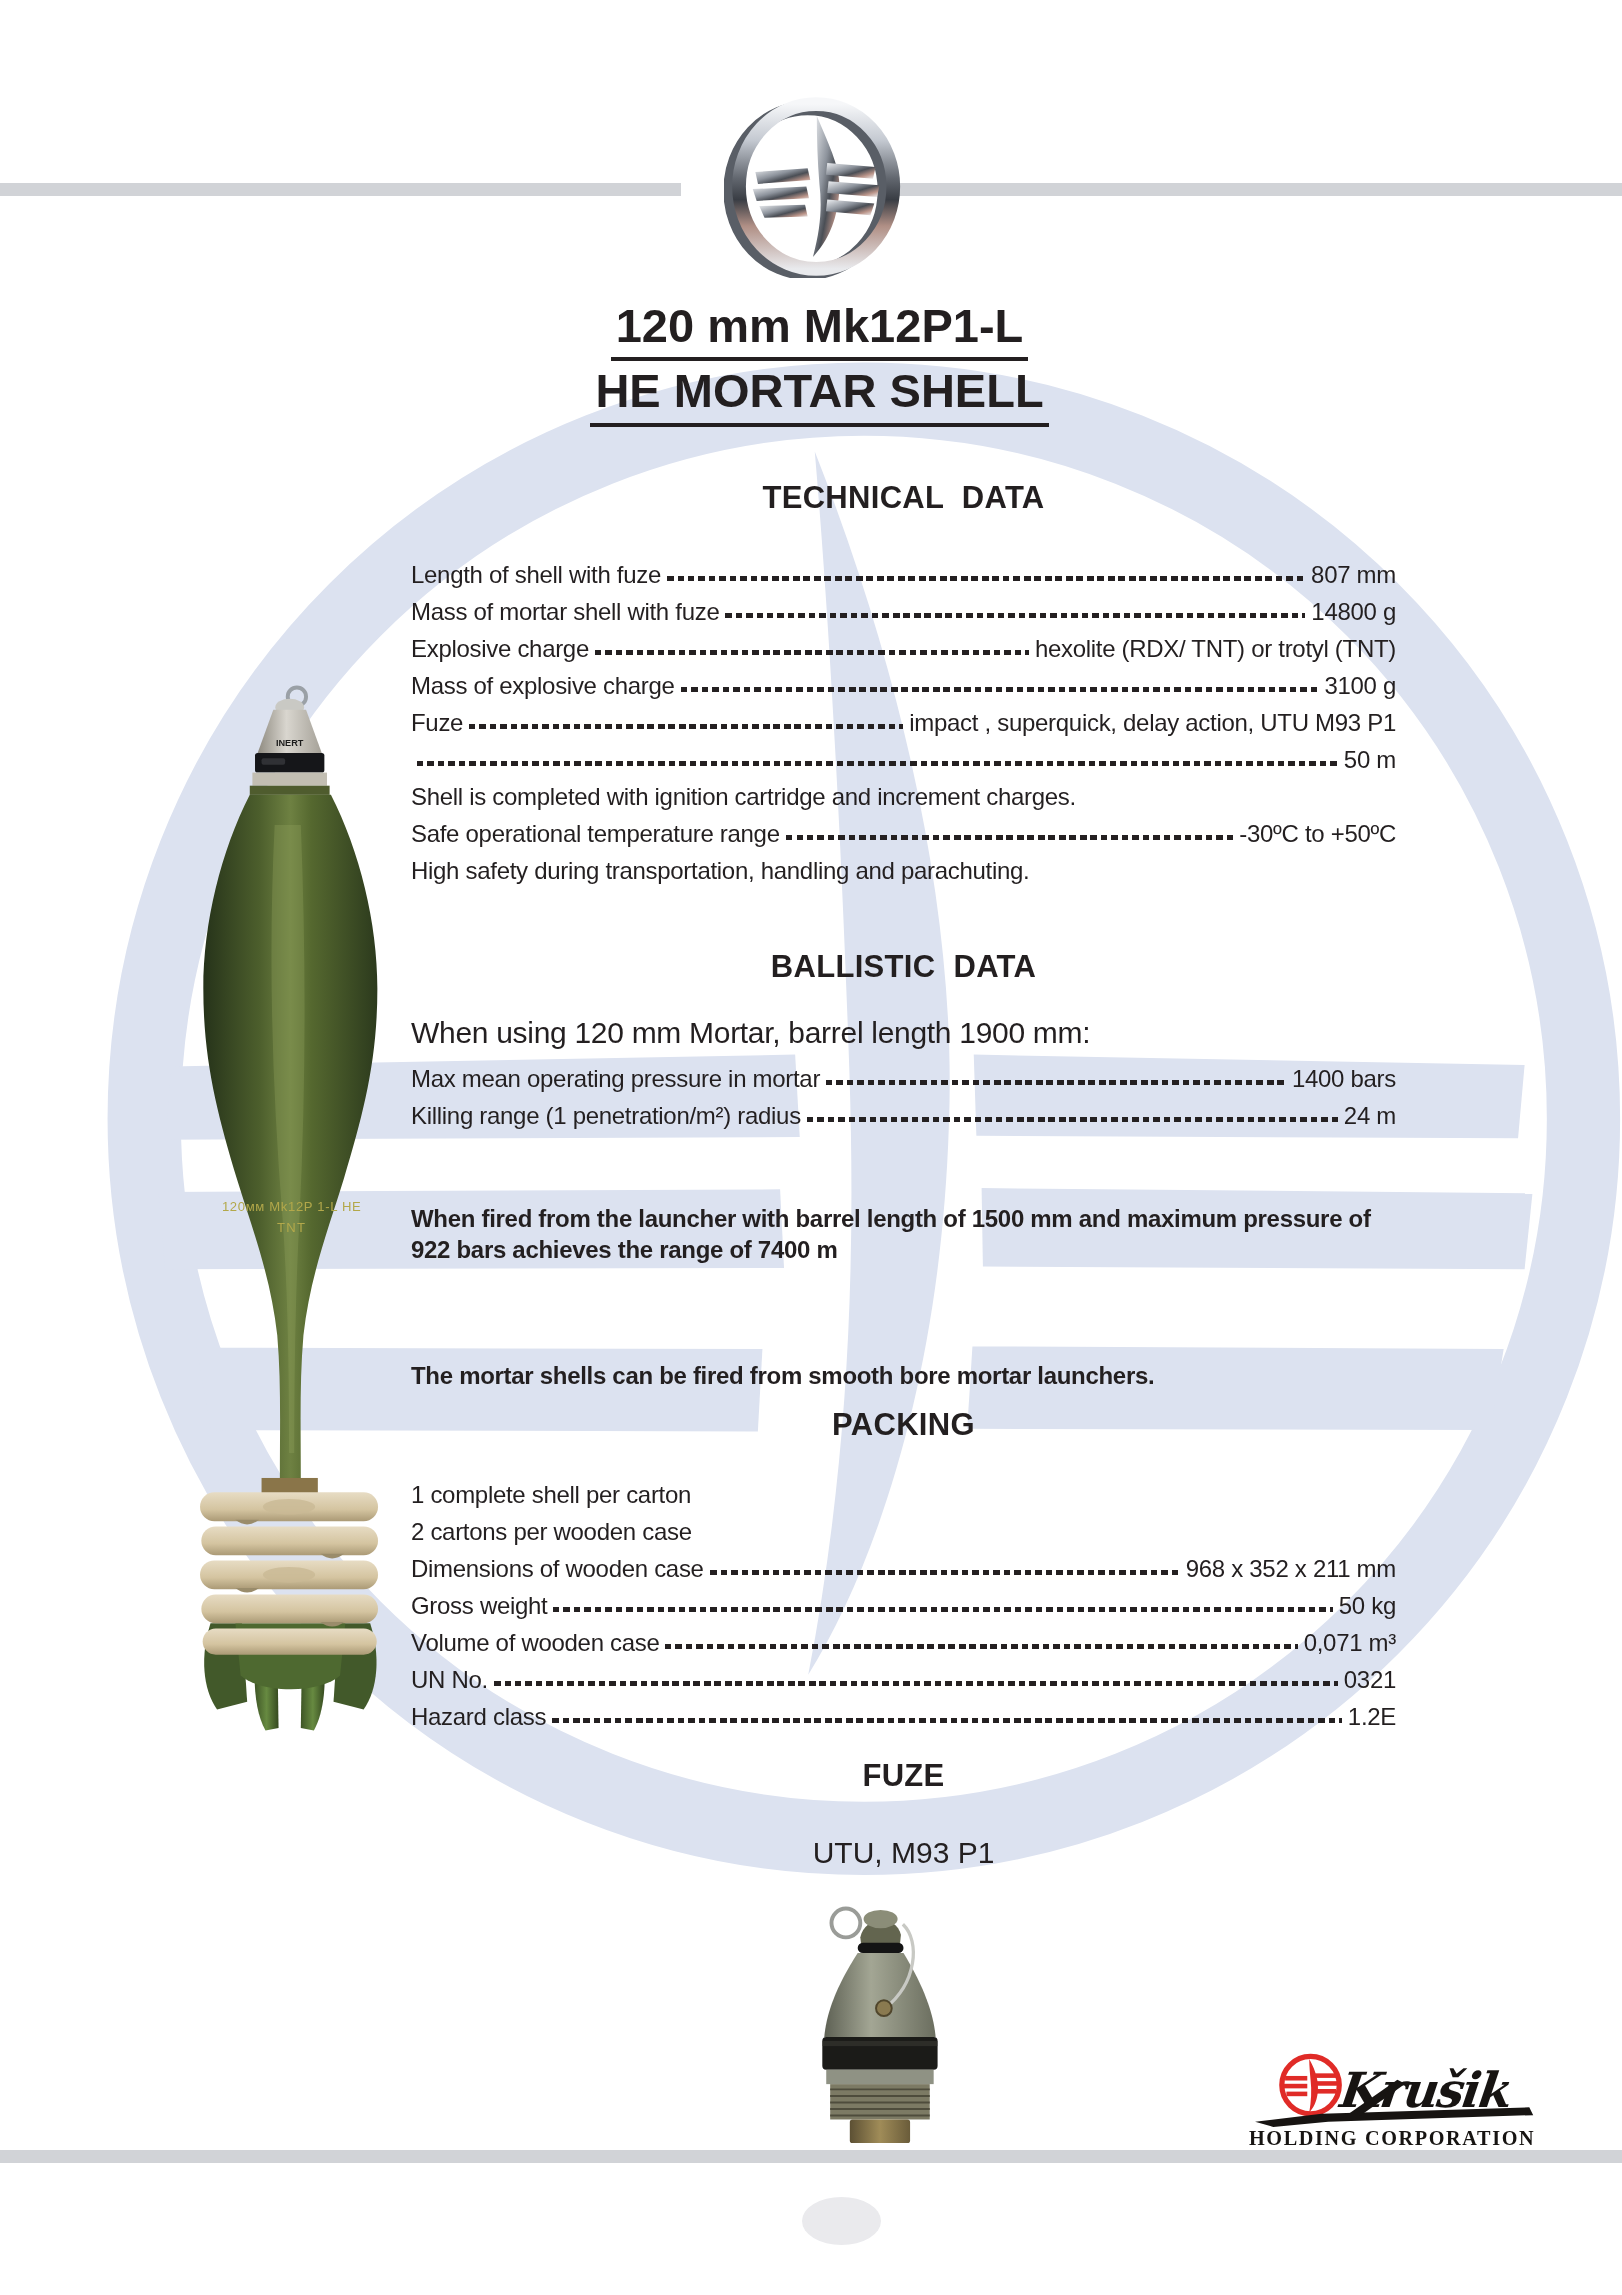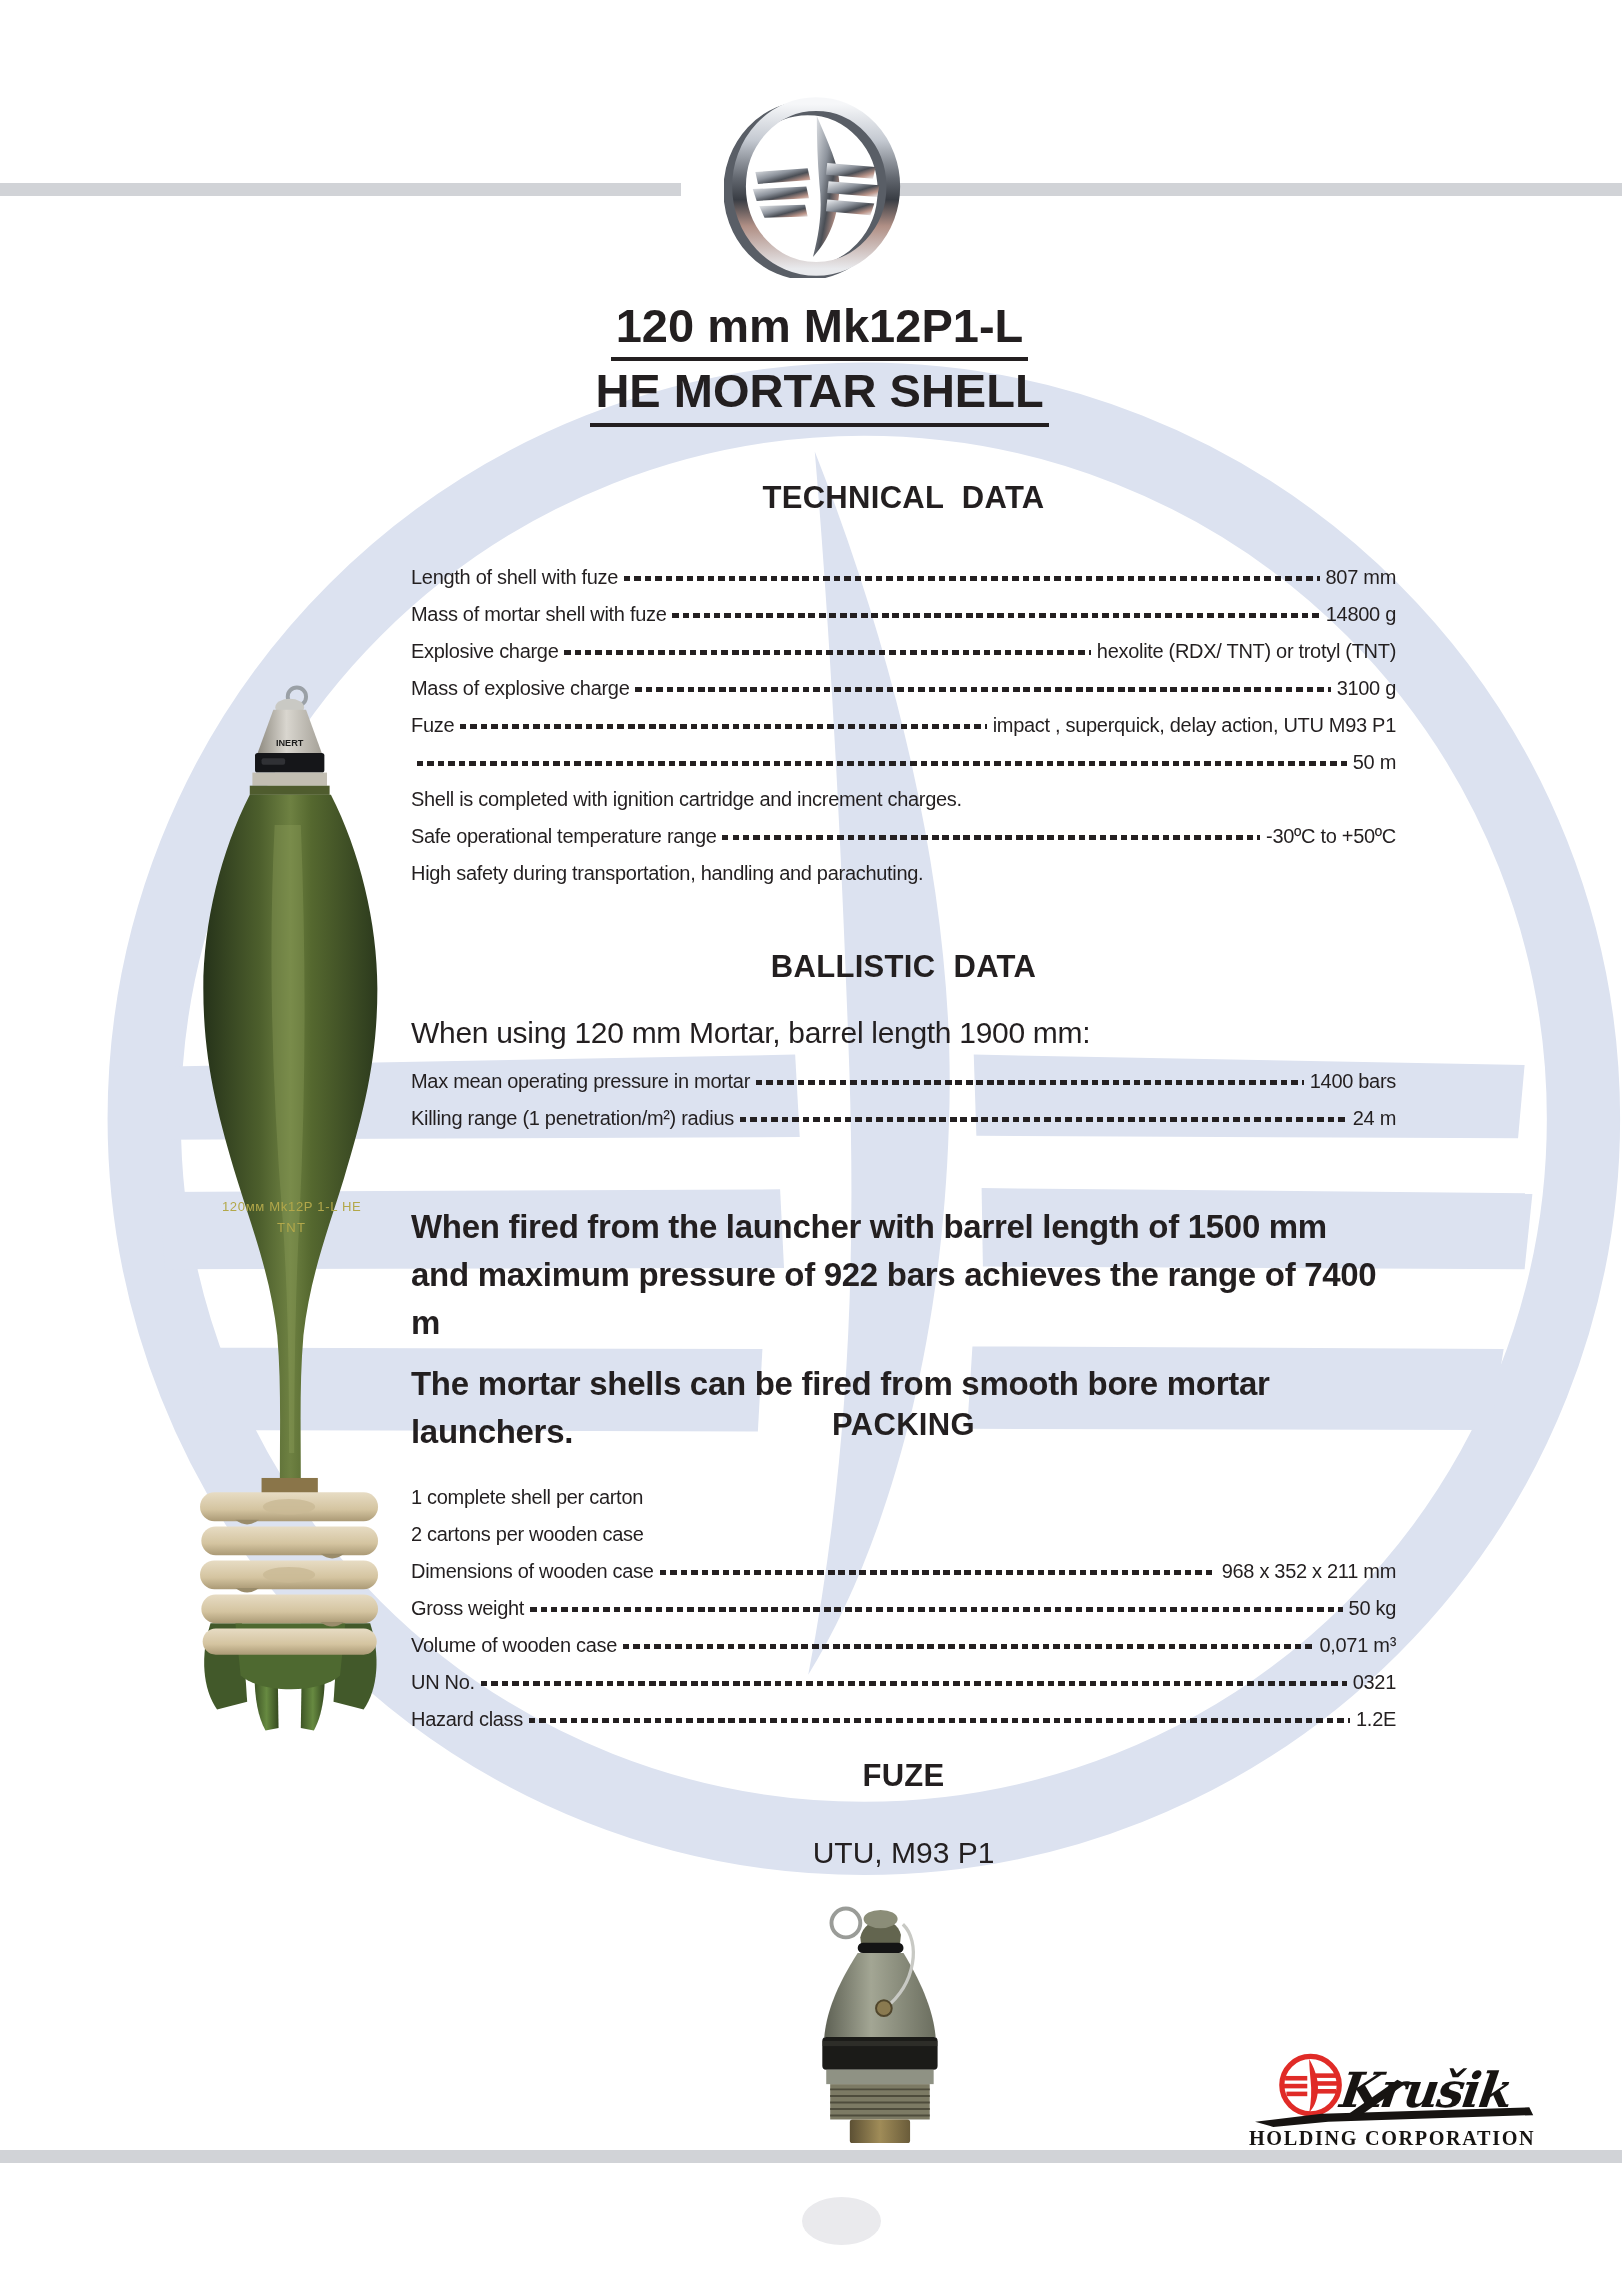--- a/index.html
+++ b/index.html
@@ -9,28 +9,28 @@
   
   .graybar{position:absolute;left:0;width:1623px;height:13px;background:#d1d3d7;}
   
   .titleblock{position:absolute;left:0;top:296px;width:1623px;text-align:center;}
   .titleline{font-size:47px;font-weight:bold;line-height:60px;letter-spacing:0px;}
   .titleline span{display:inline-block;border-bottom:4.6px solid #231f20;padding:0 5.2px 1.3px 5.2px;}
   
   #col{position:absolute;left:411px;top:0;width:985px;height:2295px;text-decoration:underline;}
   .heading{position:absolute;left:0;width:985px;text-align:center;font-size:31px;
            font-weight:bold;word-spacing:9.2px;letter-spacing:0.3px;}
-  .row{display:flex;align-items:flex-end;height:37px;font-size:20px;letter-spacing:-0.3px;}
+  .row{display:flex;align-items:flex-end;height:37px;font-size:24px;letter-spacing:-0.3px;}
   .row .lbl{white-space:nowrap;}
   .row .ldr{flex:1;height:4.6px;margin:0 5.9px 8.5px 5.9px;
             background:repeating-linear-gradient(90deg,#242021 0 6.5px,transparent 6.5px 10.5px);}
   .row .val{white-space:nowrap;}
   .indent{padding-left:65px;}
-  .boldpara{position:absolute;left:0;width:978px;font-size:33px;font-weight:bold;
-            line-height:48px;letter-spacing:-0.3px;}
+  .boldpara{position:absolute;left:0;width:978px;font-size:24px;font-weight:bold;
+            line-height:31px;letter-spacing:-0.3px;}
   .centerline{position:absolute;left:0;width:985px;text-align:center;font-size:30px;}
   .packrow{height:37px;}
 </style>
 </head>
 <body>
 
 <div id="page">
 
   <svg class="abs" style="left:0;top:0;z-index:0;" width="1623" height="2295" viewBox="0 0 2480 3508">
     <g fill="#DCE2F0" stroke="none">

